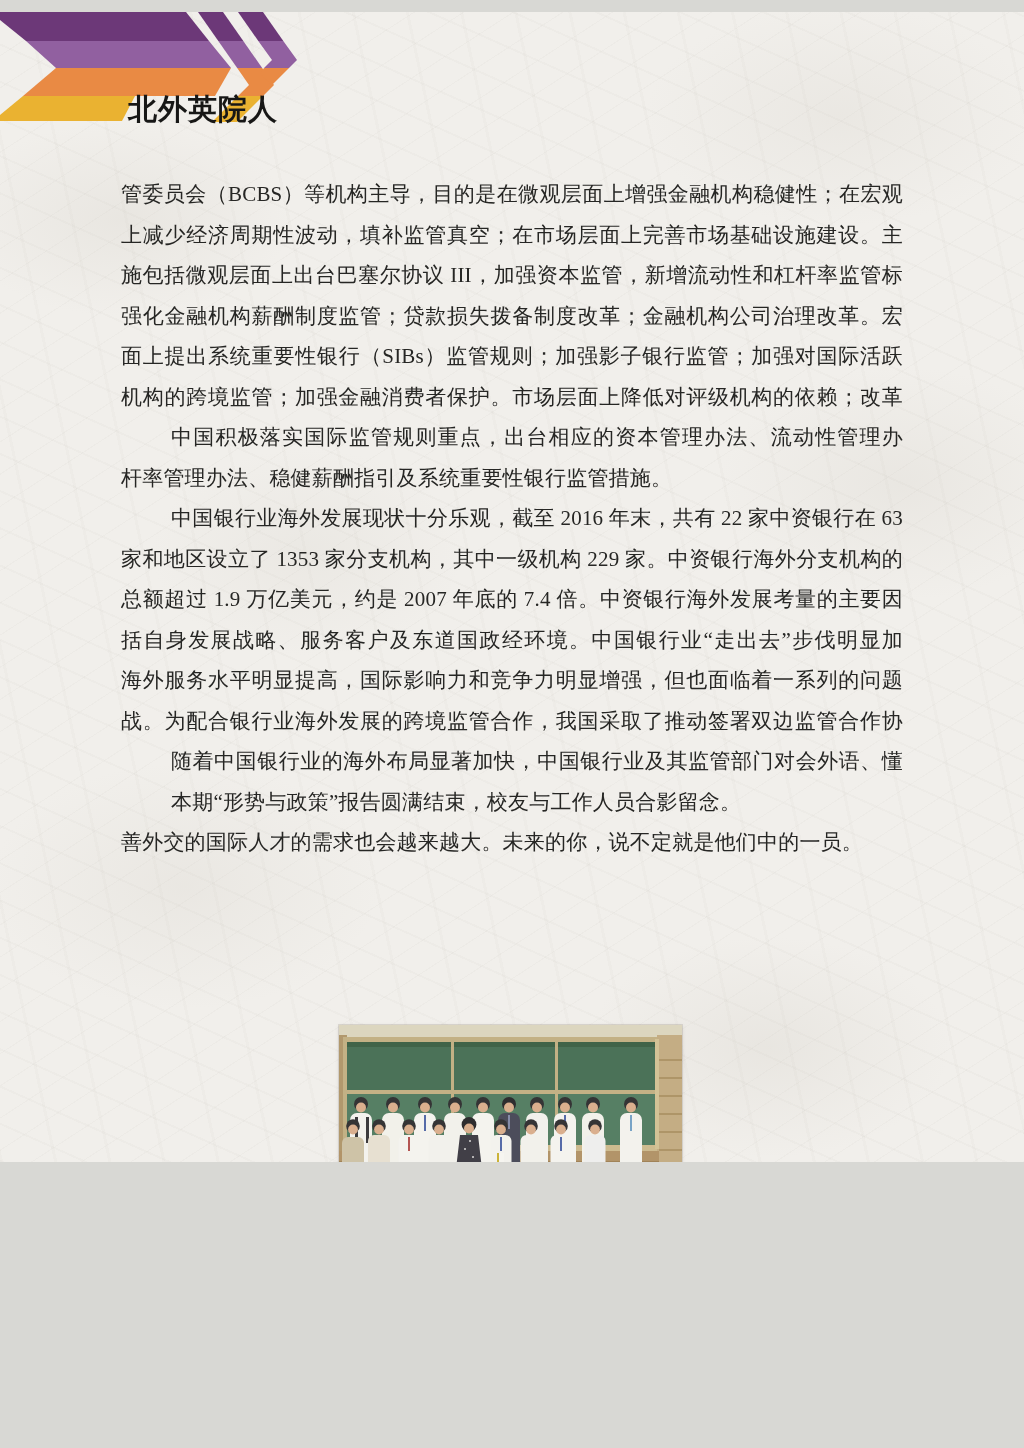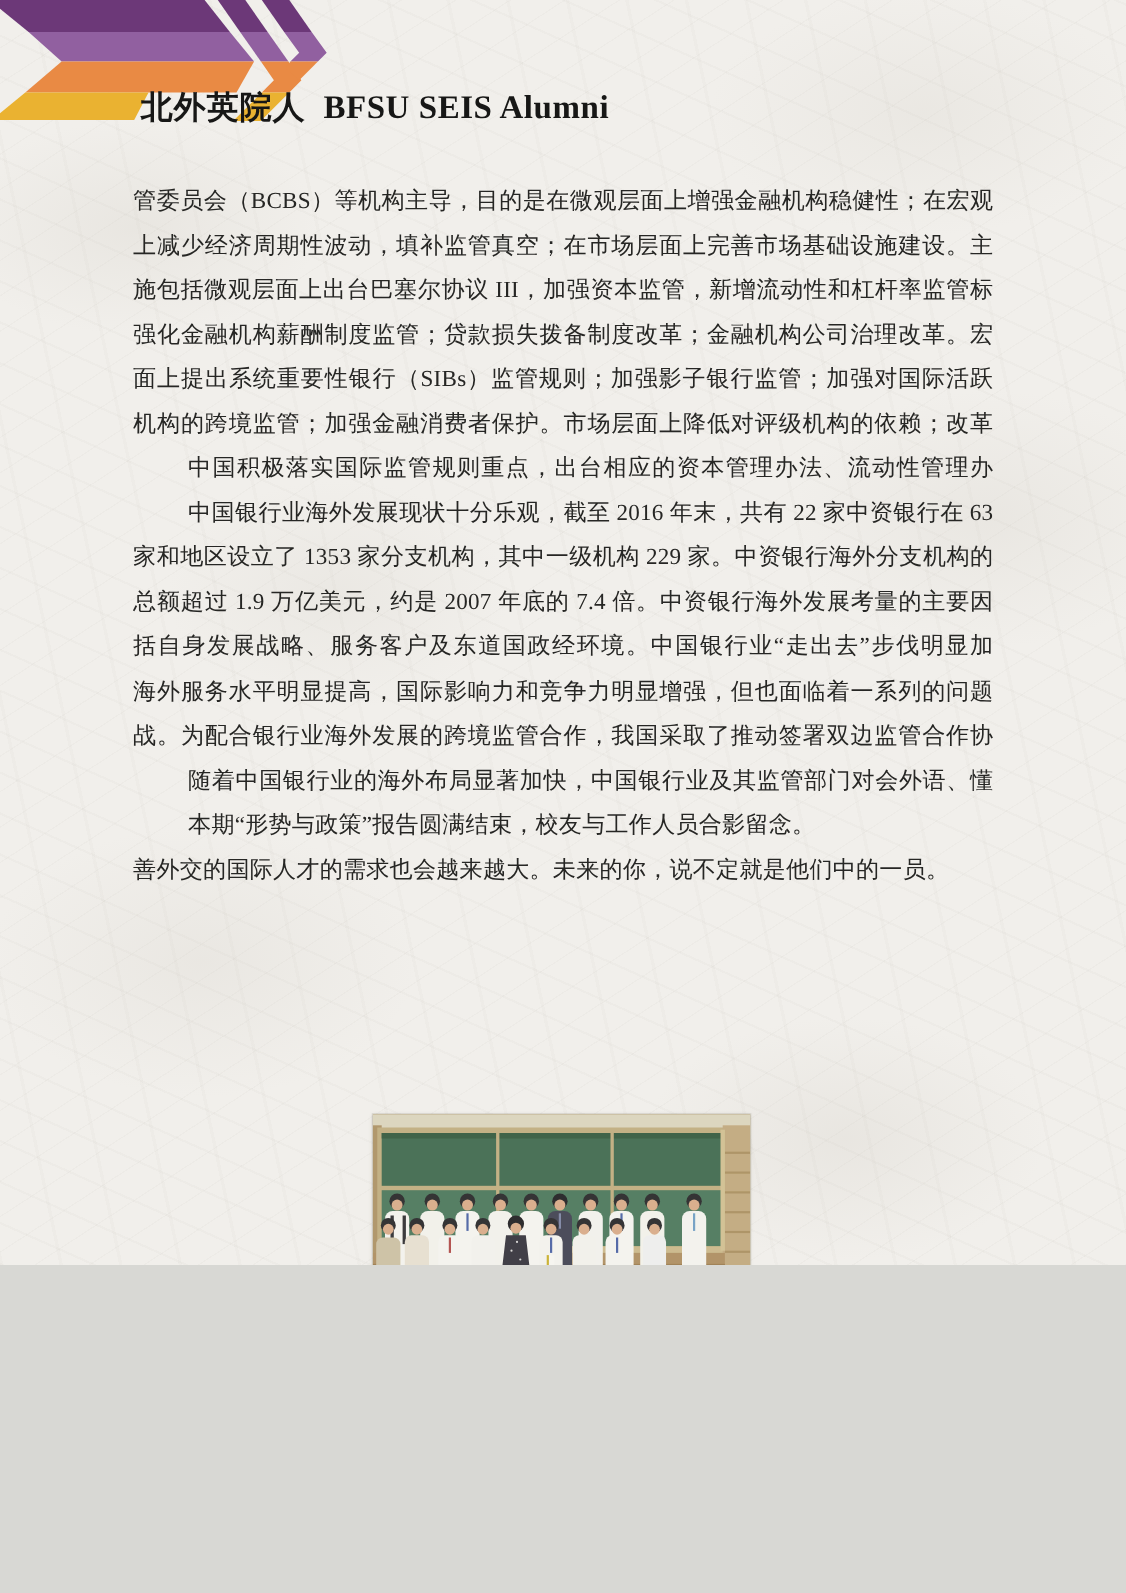--- a/index.html
+++ b/index.html
@@ -2,21 +2,21 @@
 <html lang="zh" style="--purple-dark: #6c3878; --purple-light: #9160a0; --orange: #e98a44; --yellow: #eab231; --paper: #f1efeb; --ink: #262624; --title-ink: #171716; --footer-ink: #4a4a48;"><head>
 <meta charset="utf-8">
 <style>
   :root{
     --purple-dark:#6c3878; --purple-light:#9160a0; --orange:#e98a44; --yellow:#eab231;
     --paper:#f1efeb; --ink:#262624; --title-ink:#171716; --footer-ink:#4a4a48;
   }
   html,body{margin:0;padding:0;}
   body{background:#d8d8d4;font-family:"Liberation Serif","DejaVu Serif",serif;}
   .page{
-    position:relative;width:1024px;height:1150px;margin:0 auto;
+    position:relative;width:1024px;height:1150px;margin:12px auto;
     background:var(--paper);overflow:hidden;
   }
   
   .texture{
     position:absolute;inset:0;pointer-events:none;z-index:1;
     background-image:
       radial-gradient(ellipse 260px 150px at 12% 18%, rgba(199,194,184,0.20), rgba(199,194,184,0) 65%),
       radial-gradient(ellipse 300px 170px at 82% 9%,  rgba(203,198,188,0.18), rgba(203,198,188,0) 65%),
       radial-gradient(ellipse 240px 160px at 30% 47%, rgba(201,196,186,0.16), rgba(201,196,186,0) 65%),
       radial-gradient(ellipse 280px 180px at 88% 41%, rgba(198,193,183,0.18), rgba(198,193,183,0) 65%),
@@ -70,31 +70,31 @@
     <polygon points="237.2,56 262.2,56 274,73 263,84 238,84 249,73" style="fill:var(--orange)"></polygon>
     <polygon points="238,84 263,84 237,110 212,110" style="fill:var(--yellow)"></polygon>
 
     <polygon points="238,0 263,0 283.3,29 258.3,29" style="fill:var(--purple-dark)"></polygon>
     <polygon points="258.3,29 283.3,29 297,48 289,56 264,56 272,48" style="fill:var(--purple-light)"></polygon>
     <polygon points="264,56 289,56 272,73 260,62" style="fill:var(--orange)"></polygon>
   </svg>
 
   <div class="masthead">
     <span class="cjk">北外英院人</span>
-    <span class="latin">BFSU SEIS Alumni</span>
   </div>
 
   <div class="body-text">
     <div class="line j">管委员会（BCBS）等机构主导，目的是在微观层面上增强金融机构稳健性；在宏观层面</div>
     <div class="line j">上减少经济周期性波动，填补监管真空；在市场层面上完善市场基础设施建设。主要措</div>
     <div class="line j">施包括微观层面上出台巴塞尔协议 III，加强资本监管，新增流动性和杠杆率监管标准；</div>
     <div class="line j">强化金融机构薪酬制度监管；贷款损失拨备制度改革；金融机构公司治理改革。宏观层</div>
     <div class="line j">面上提出系统重要性银行（SIBs）监管规则；加强影子银行监管；加强对国际活跃金融</div>
     <div class="line j">机构的跨境监管；加强金融消费者保护。市场层面上降低对评级机构的依赖；改革会计</div>
     <div class="line j ind">中国积极落实国际监管规则重点，出台相应的资本管理办法、流动性管理办法、杠</div>
+    <div class="line">杆率管理办法、稳健薪酬指引及系统重要性银行监管措施。</div>
     <div class="line j ind">中国银行业海外发展现状十分乐观，截至 2016 年末，共有 22 家中资银行在 63 个国</div>
     <div class="line j">家和地区设立了 1353 家分支机构，其中一级机构 229 家。中资银行海外分支机构的资产</div>
     <div class="line j">总额超过 1.9 万亿美元，约是 2007 年底的 7.4 倍。中资银行海外发展考量的主要因素包</div>
     <div class="line j">括自身发展战略、服务客户及东道国政经环境。中国银行业“走出去”步伐明显加快，</div>
     <div class="line j">海外服务水平明显提高，国际影响力和竞争力明显增强，但也面临着一系列的问题和挑</div>
     <div class="line j">战。为配合银行业海外发展的跨境监管合作，我国采取了推动签署双边监管合作协议、</div>
     <div class="line j ind">随着中国银行业的海外布局显著加快，中国银行业及其监管部门对会外语、懂专业、</div>
     <div class="line ind">本期“形势与政策”报告圆满结束，校友与工作人员合影留念。</div>
     <div class="line">善外交的国际人才的需求也会越来越大。未来的你，说不定就是他们中的一员。</div>
   </div>

